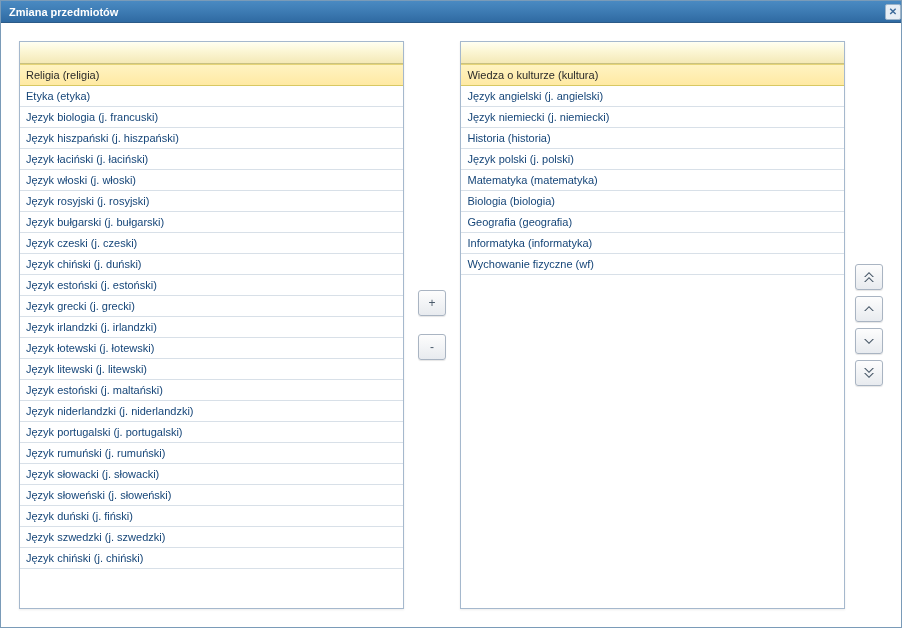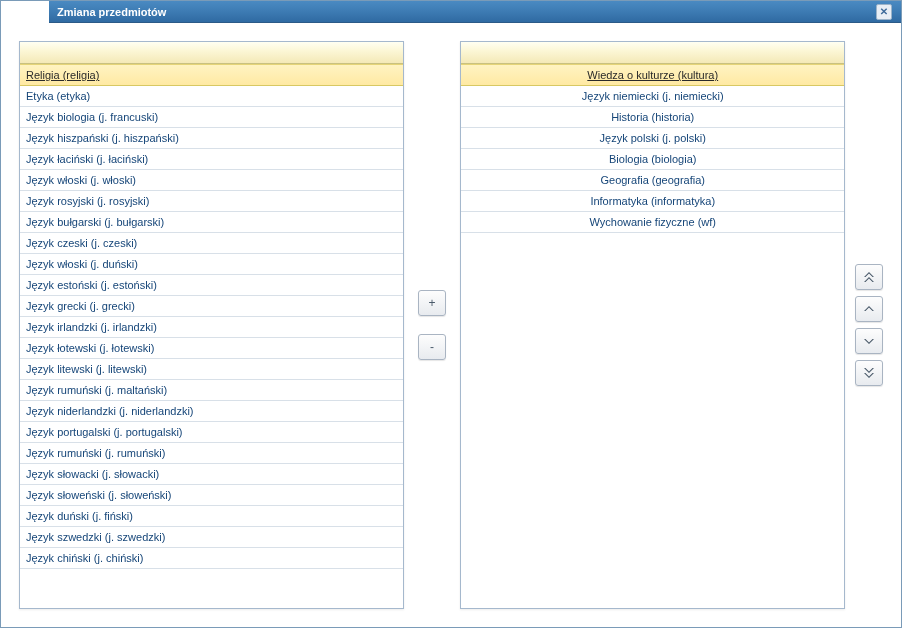--- a/index.html
+++ b/index.html
@@ -19,23 +19,22 @@
     }
     .titlebar {
       height: 22px;
       background: linear-gradient(to bottom, #4a8ac2 0%, #3d7bb3 50%, #2f6aa2 100%);
       color: #fff;
       font-weight: bold;
       font-size: 11px;
       display: flex;
       align-items: center;
       justify-content: space-between;
-      padding: 0 9px 0 8px;
+      padding: 0 0 0 8px;
       border-bottom: 1px solid #2b5a87;
-      margin-left: 48px;
     }
     .close-btn {
       width: 16px;
       height: 16px;
       background: #e8eef5;
       border: 1px solid #9bb3c9;
       border-radius: 2px;
       color: #3d6a9a;
       font-size: 10px;
       font-weight: bold;
@@ -78,21 +77,20 @@
       border-bottom: 1px solid #d8e0e8;
       color: #154578;
       cursor: pointer;
       white-space: nowrap;
     }
     .list-item.selected {
       background: linear-gradient(to bottom, #fff3c2 0%, #ffe9a3 100%);
       border-top: 1px solid #e5d478;
       border-bottom: 1px solid #d8c863;
       color: #2a2a2a;
-      text-decoration: underline;
     }
     .mid-buttons, .right-buttons {
       display: flex;
       flex-direction: column;
       justify-content: center;
       gap: 18px;
       align-items: center;
     }
     .mid-buttons { width: 38px; }
     .right-buttons { width: 28px; gap: 6px; }
@@ -130,27 +128,27 @@
       <div class="list-body" id="left-list">
           <div class="list-item selected">Religia (religia)</div>
           <div class="list-item">Etyka (etyka)</div>
           <div class="list-item">Język biologia (j. francuski)</div>
           <div class="list-item">Język hiszpański (j. hiszpański)</div>
           <div class="list-item">Język łaciński (j. łaciński)</div>
           <div class="list-item">Język włoski (j. włoski)</div>
           <div class="list-item">Język rosyjski (j. rosyjski)</div>
           <div class="list-item">Język bułgarski (j. bułgarski)</div>
           <div class="list-item">Język czeski (j. czeski)</div>
-          <div class="list-item">Język włoski (j. duński)</div>
+          <div class="list-item">Język chiński (j. duński)</div>
           <div class="list-item">Język estoński (j. estoński)</div>
           <div class="list-item">Język grecki (j. grecki)</div>
           <div class="list-item">Język irlandzki (j. irlandzki)</div>
           <div class="list-item">Język łotewski (j. łotewski)</div>
           <div class="list-item">Język litewski (j. litewski)</div>
-          <div class="list-item">Język rumuński (j. maltański)</div>
+          <div class="list-item">Język estoński (j. maltański)</div>
           <div class="list-item">Język niderlandzki (j. niderlandzki)</div>
           <div class="list-item">Język portugalski (j. portugalski)</div>
           <div class="list-item">Język rumuński (j. rumuński)</div>
           <div class="list-item">Język słowacki (j. słowacki)</div>
           <div class="list-item">Język słoweński (j. słoweński)</div>
           <div class="list-item">Język duński (j. fiński)</div>
           <div class="list-item">Język szwedzki (j. szwedzki)</div>
           <div class="list-item">Język chiński (j. chiński)</div>
         </div>
     </div>
@@ -159,25 +157,27 @@
       <div class="ctrl-btn">
         <span>+</span>
       </div>
       <div class="ctrl-btn">
         <span>-</span>
       </div>
     </div>
 
     <div class="list-panel">
       <div class="list-header"></div>
-      <div class="list-body" id="right-list" style="overflow-y:auto;text-align:center;">
+      <div class="list-body" id="right-list" style="overflow-y:auto;">
           <div class="list-item selected">Wiedza o kulturze (kultura)</div>
+          <div class="list-item">Język angielski (j. angielski)</div>
           <div class="list-item">Język niemiecki (j. niemiecki)</div>
           <div class="list-item">Historia (historia)</div>
           <div class="list-item">Język polski (j. polski)</div>
+          <div class="list-item">Matematyka (matematyka)</div>
           <div class="list-item">Biologia (biologia)</div>
           <div class="list-item">Geografia (geografia)</div>
           <div class="list-item">Informatyka (informatyka)</div>
           <div class="list-item">Wychowanie fizyczne (wf)</div>
         </div>
     </div>
 
     <div class="right-buttons">
       <div class="ctrl-btn">
         <svg viewBox="0 0 12 12">

